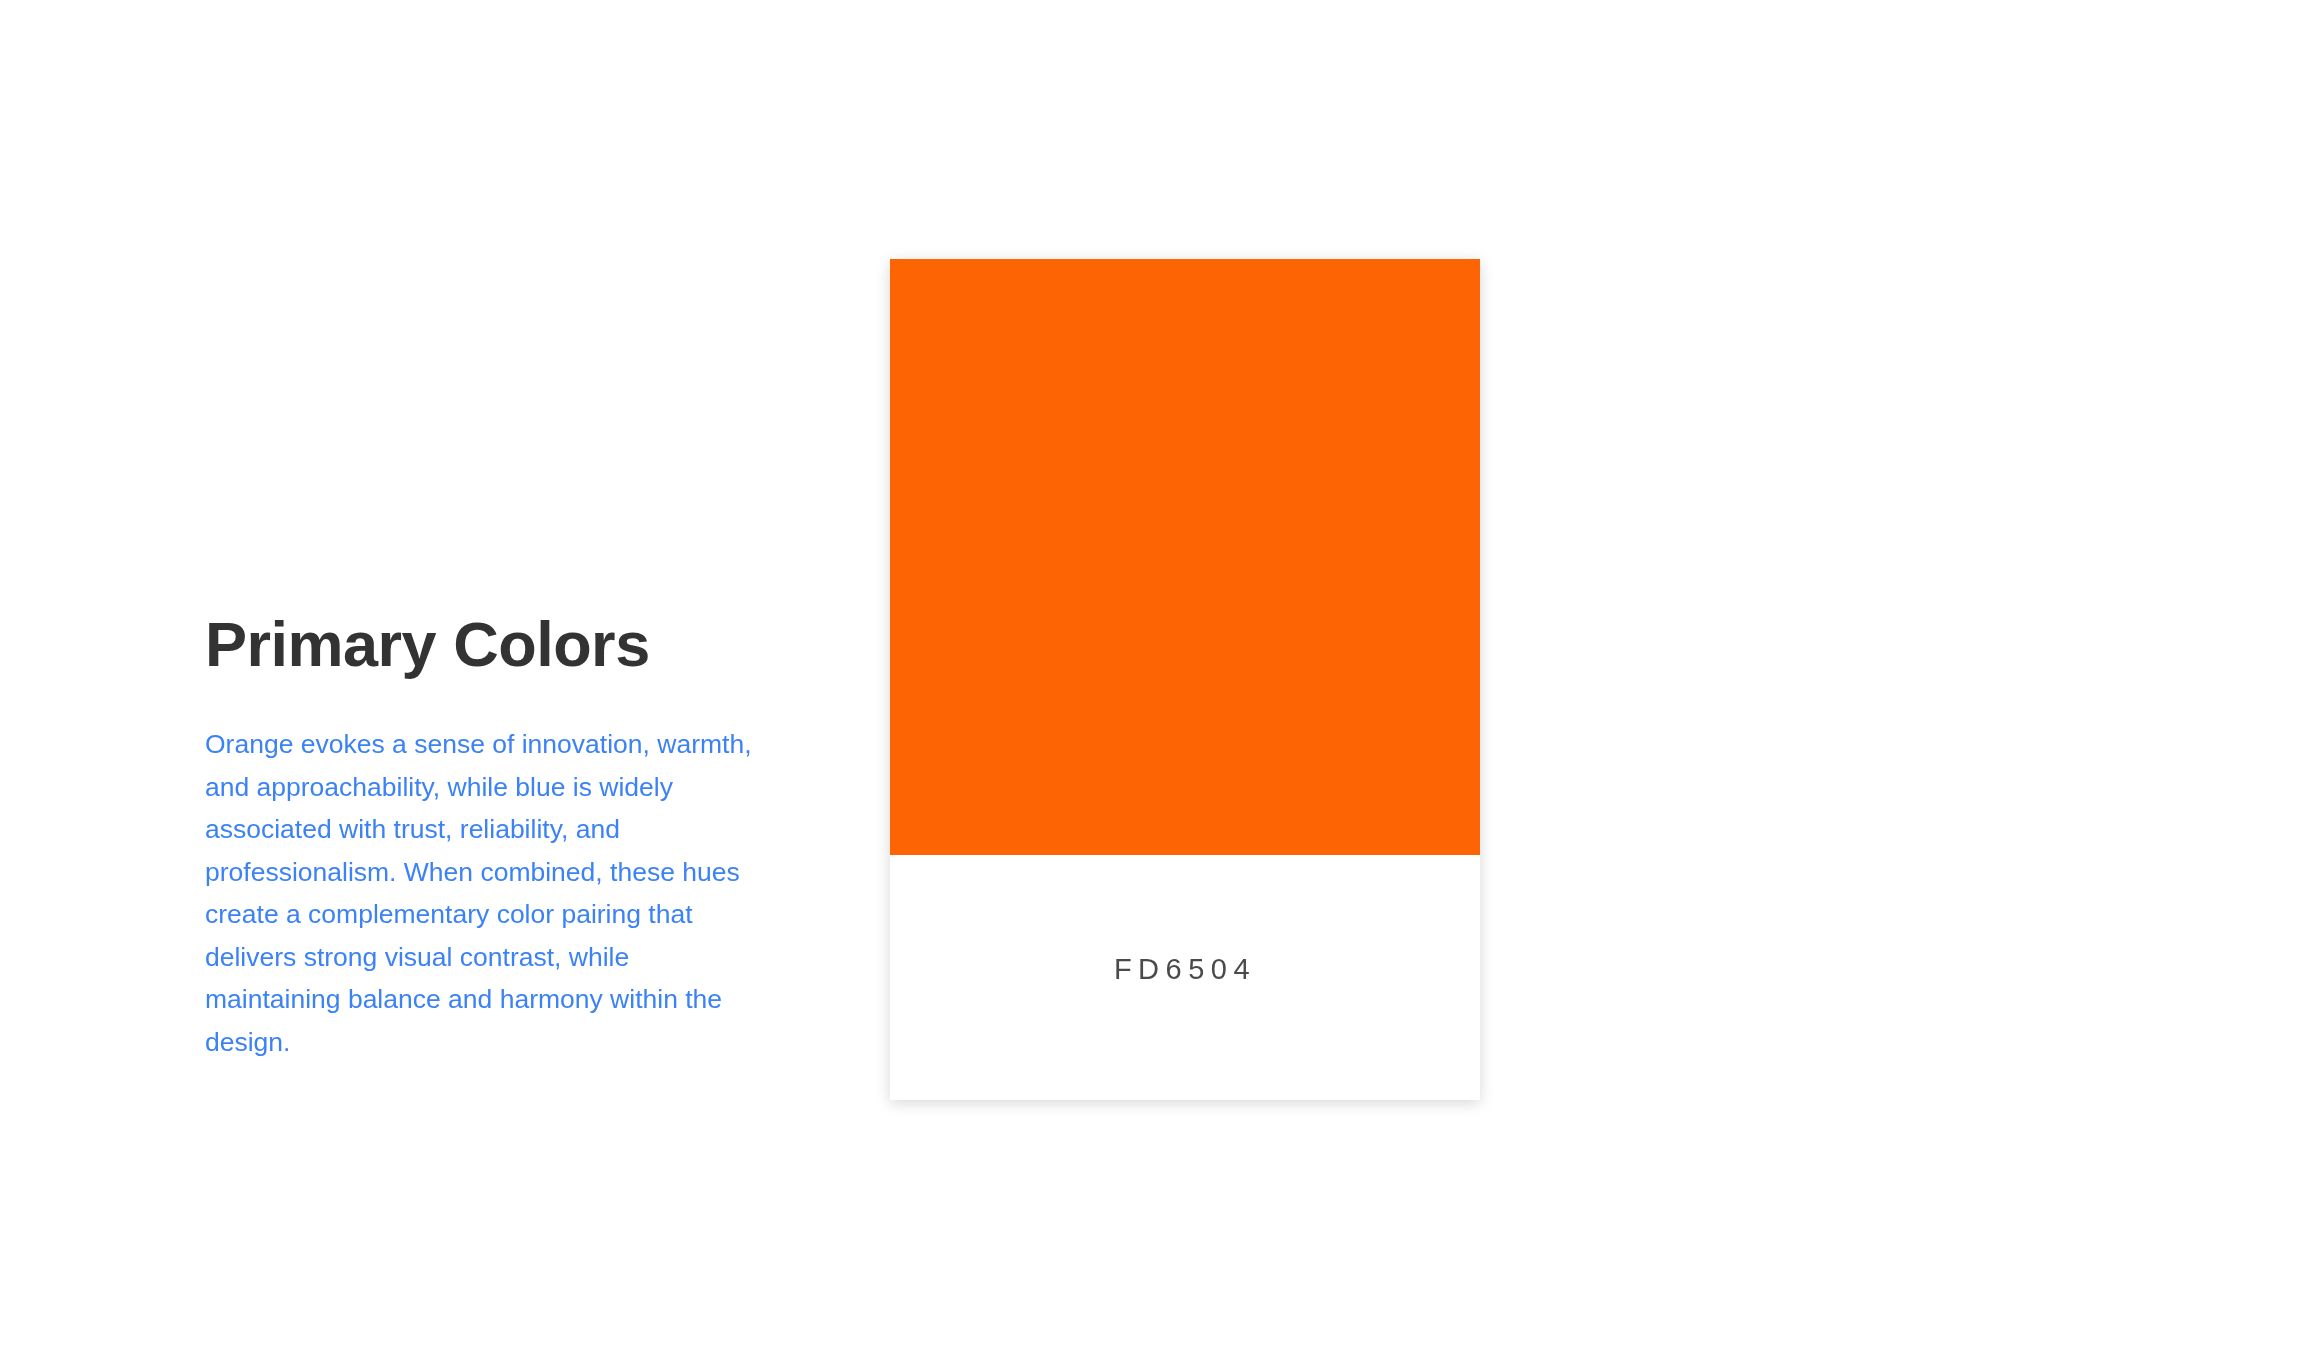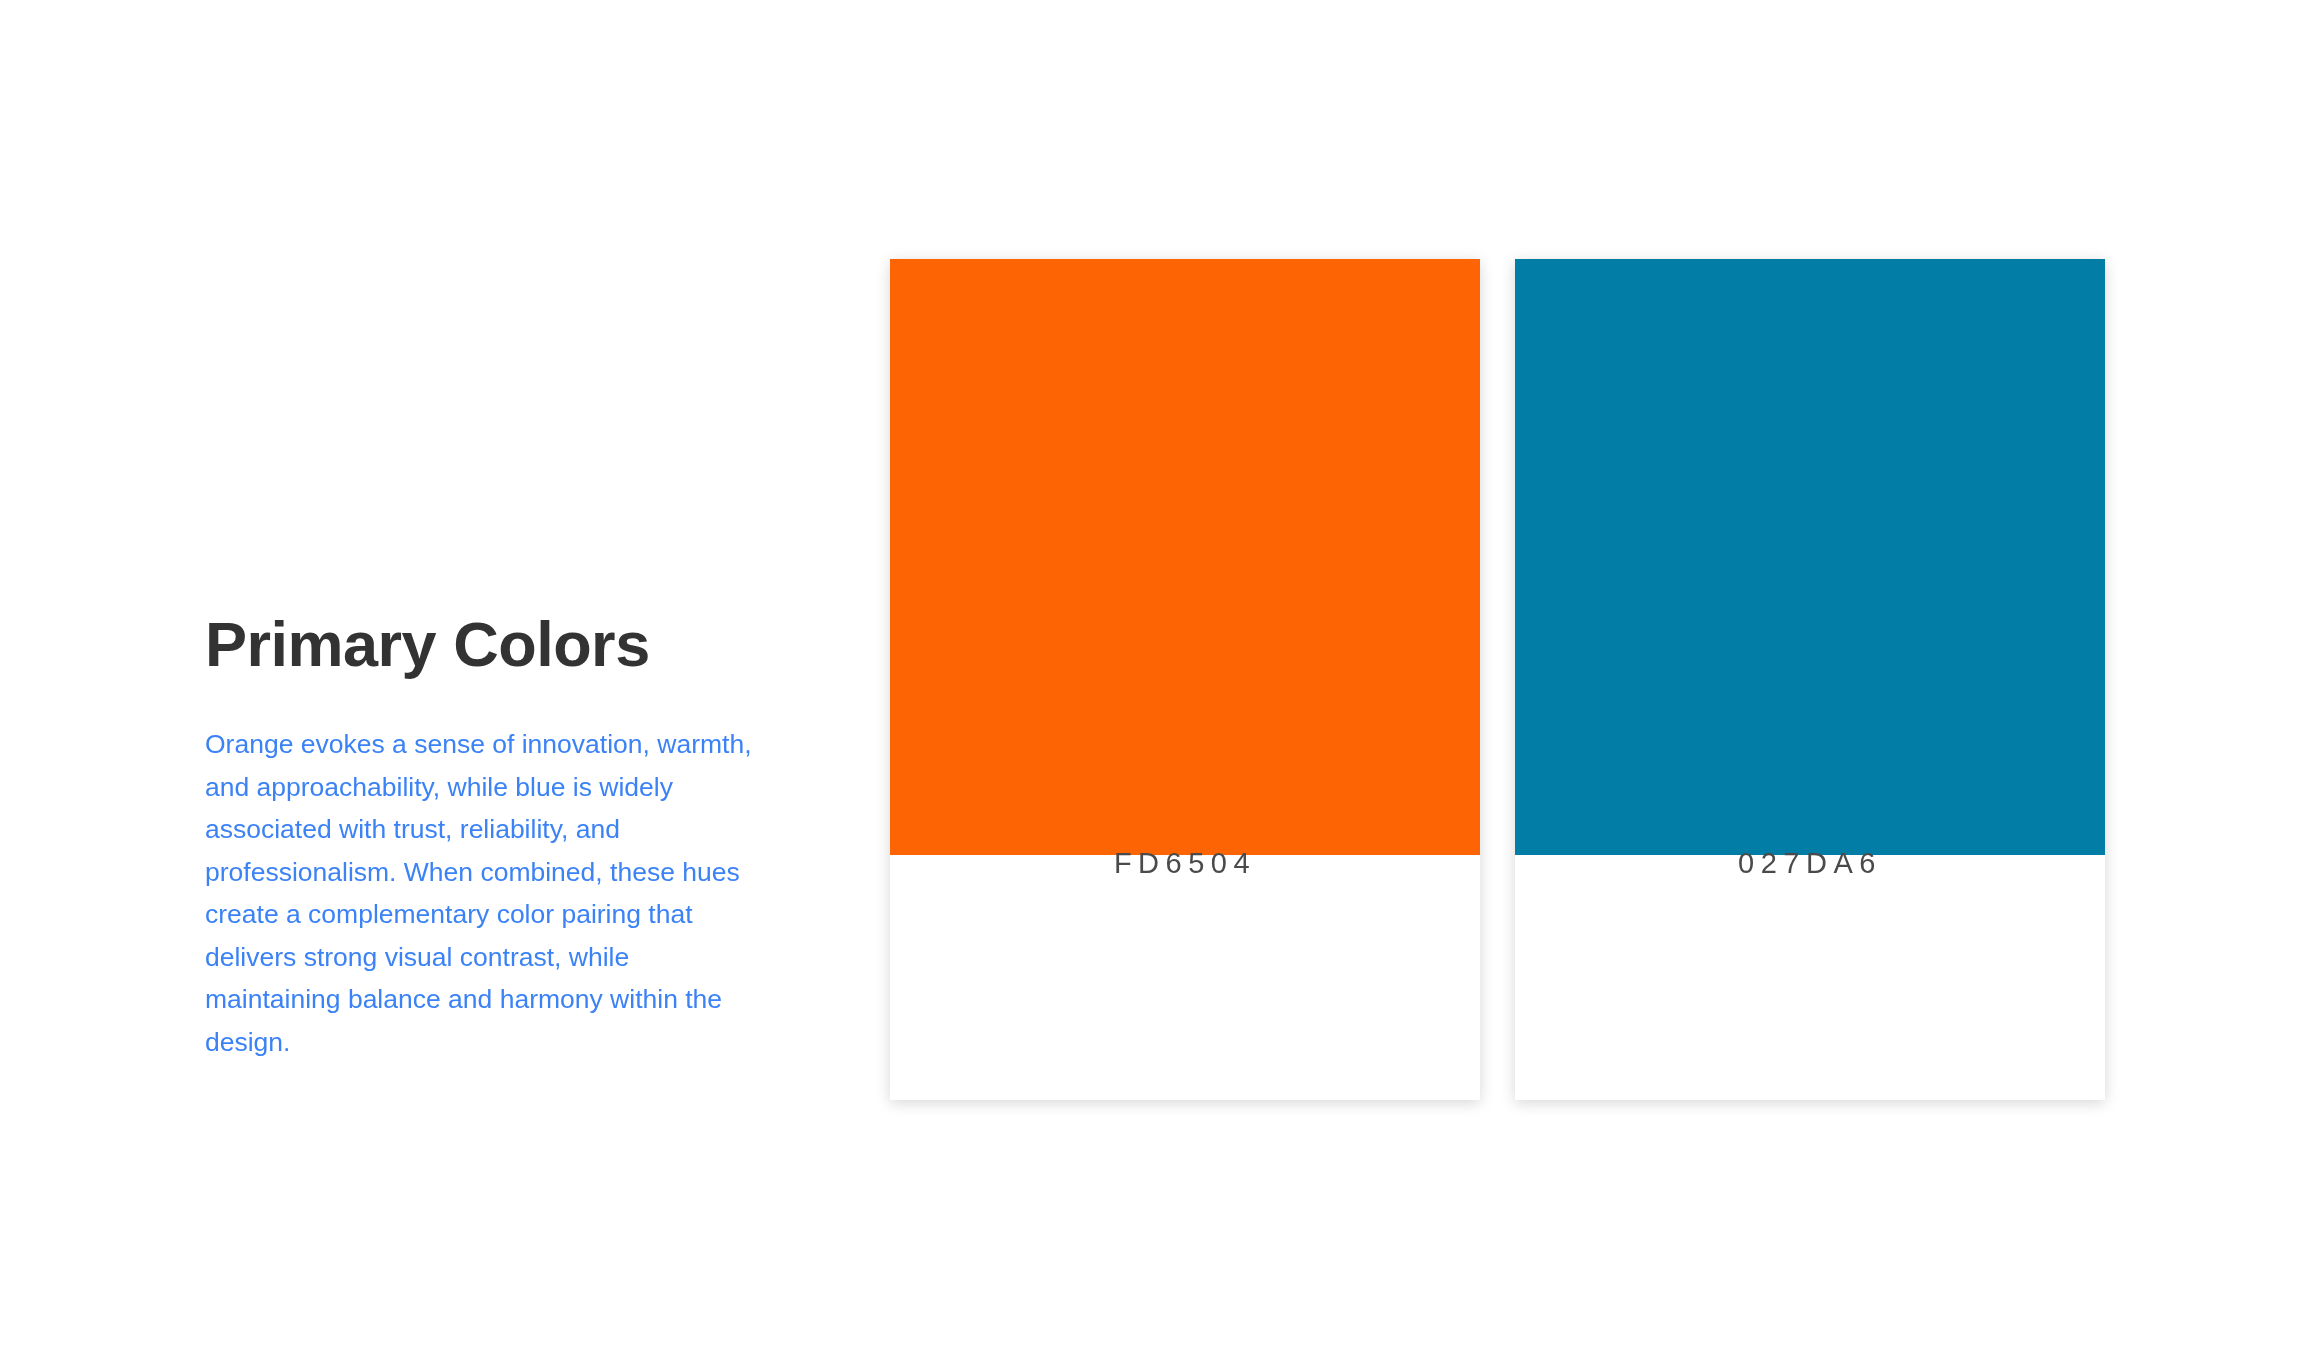--- a/index.html
+++ b/index.html
@@ -70,20 +70,21 @@
   .swatch-color {
     width: 100%;
     height: 596px;
   }
 
   .swatch-footer {
     width: 100%;
     height: 245px;
     background: #ffffff;
     display: flex;
+    align-items: center;
     justify-content: center;
   }
 
   .swatch-hex {
     font-family: "Liberation Sans", sans-serif;
     font-size: 29px;
     font-weight: 400;
     letter-spacing: 6.5px;
     color: #4a4a4a;
     position: relative;
@@ -102,21 +103,15 @@
 
   <div class="swatch-row">
 
     <div class="swatch-card">
       <div class="swatch-color" style="background-color: rgb(253, 101, 4);"></div>
       <div class="swatch-footer">
         <span class="swatch-hex">FD6504</span>
       </div>
     </div>
 
-    <div class="swatch-card">
-      <div class="swatch-color" style="background-color: rgb(2, 125, 166);"></div>
-      <div class="swatch-footer">
-        <span class="swatch-hex">027DA6</span>
-      </div>
-    </div>
 
   </div>
 </div>
 
 </body></html>

